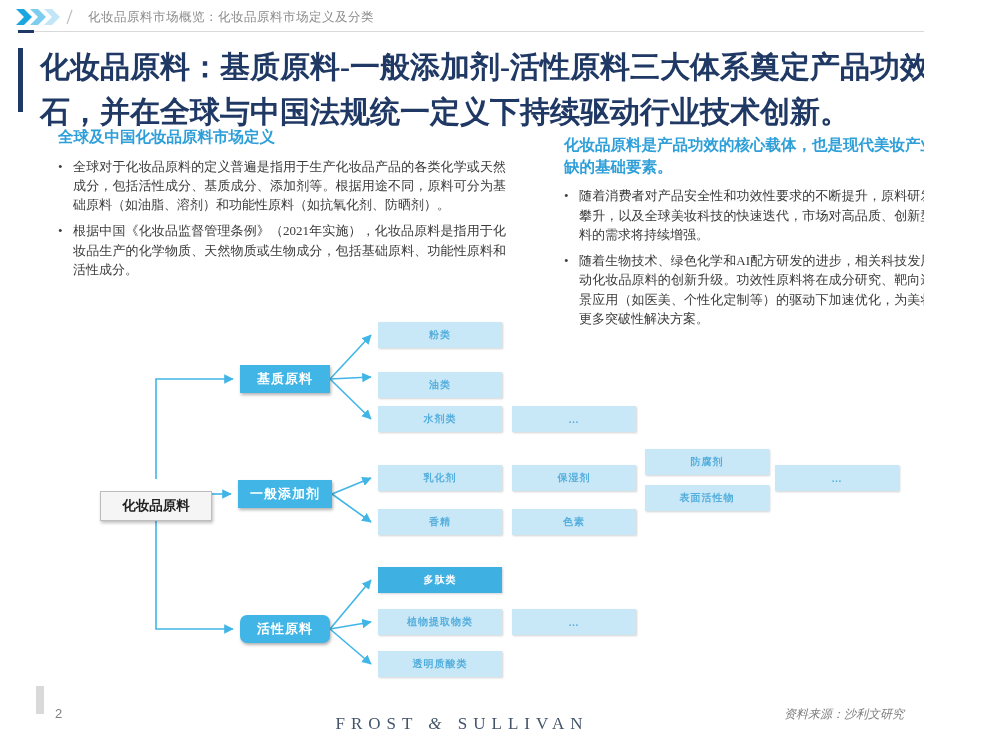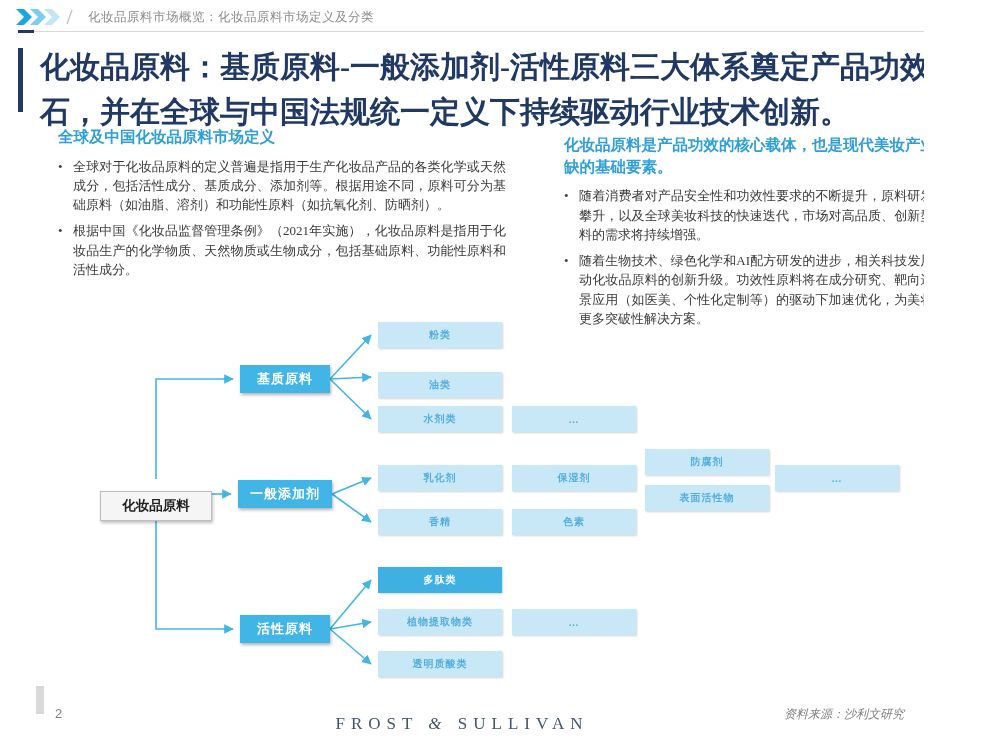--- a/index.html
+++ b/index.html
@@ -32,21 +32,21 @@
   .connectors { position:absolute; left:0; top:0; pointer-events:none; }
   .node { position:absolute; display:flex; align-items:center; justify-content:center;
           text-align:center; font-family:"Liberation Serif", serif; }
   .root-node { left:100px; top:479px; width:112px; height:30px; background:#f5f5f5;
                border:1px solid #bdbdbd; box-shadow:1px 2px 3px rgba(0,0,0,.25);
                font-weight:700; font-size:13.5px; color:#222;margin-top:12px; }
   .branch { width:90px; height:28px; background:#41b6e6; color:#fff; font-weight:700;
             font-size:13px; letter-spacing:1px; box-shadow:1px 2px 3px rgba(0,0,0,.3); }
   .branch1 { left:240px; top:365px; }
   .branch2 { left:238px; top:480px; width:94px; }
-  .branch3 { left:240px; top:615px; }
+  .branch3 { left:240px; top:615px;border-radius:7px; }
   .leaf { width:124px; height:26px; background:#c9e8f7; color:#54aedd; font-size:10px;
           font-weight:700; letter-spacing:1px; box-shadow:1px 1px 2px rgba(0,0,0,.18); }
   .leaf.hl { background:#3fb0e2; color:#fff; }
   .c1 { left:378px; } .c2 { left:512px; } .c3 { left:645px; } .c4 { left:775px; }
 
   
   .corner-bar { position:absolute; left:36px; top:686px; width:8px; height:28px; background:#d9d9d9; }
   .page-num { position:absolute; left:55px; top:706px; font-size:13px; color:#7f7f7f; }
   .logo { position:absolute; left:0; top:714px; width:100%; text-align:center;
           font-family:"Liberation Serif", serif; font-size:17px; letter-spacing:6px; color:#44546a; }

